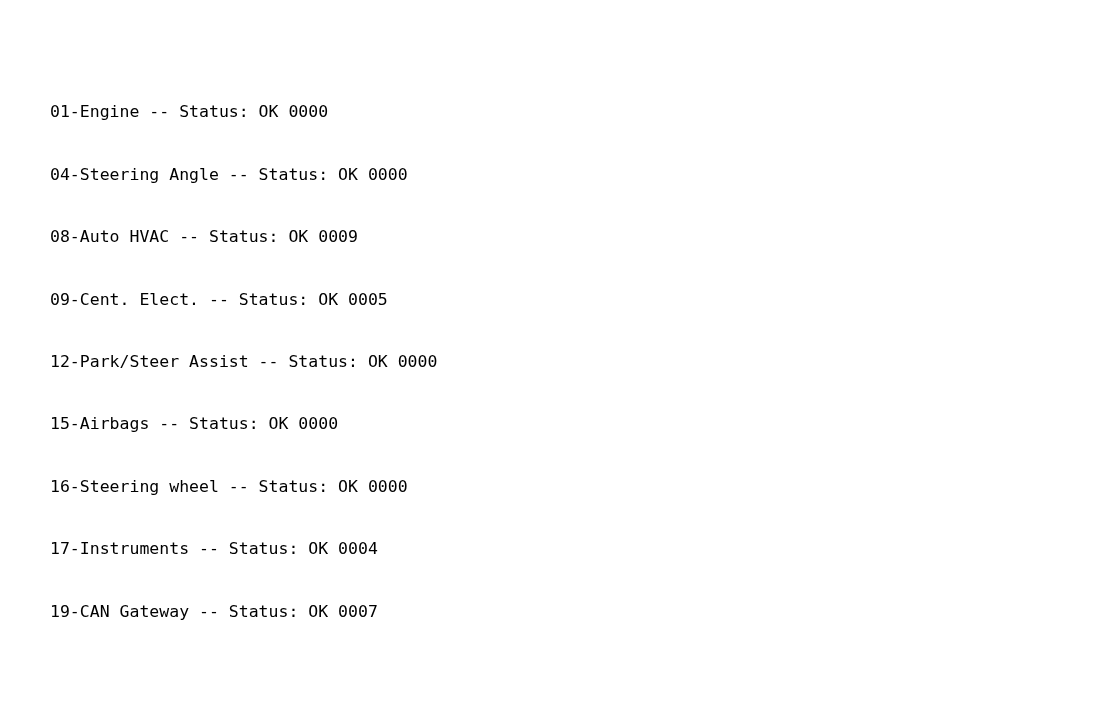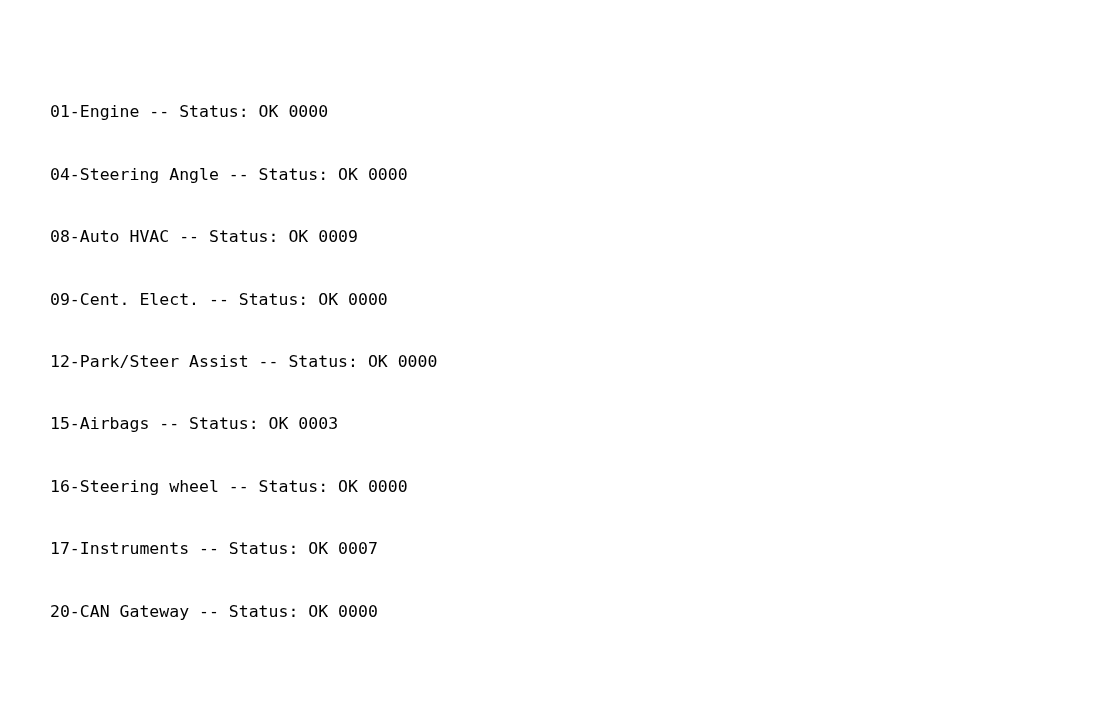--- a/index.html
+++ b/index.html
@@ -32,26 +32,26 @@
   }
 </style>
 </head>
 <body>
 
 <div id="report">
 
   <div class="line">01-Engine -- Status: OK 0000</div>
   <div class="line">04-Steering Angle -- Status: OK 0000</div>
   <div class="line">08-Auto HVAC -- Status: OK 0009</div>
-  <div class="line">09-Cent. Elect. -- Status: OK 0000</div>
+  <div class="line">09-Cent. Elect. -- Status: OK 0005</div>
   <div class="line">12-Park/Steer Assist -- Status: OK 0000</div>
-  <div class="line">15-Airbags -- Status: OK 0003</div>
+  <div class="line">15-Airbags -- Status: OK 0000</div>
   <div class="line">16-Steering wheel -- Status: OK 0000</div>
-  <div class="line">17-Instruments -- Status: OK 0007</div>
-  <div class="line">20-CAN Gateway -- Status: OK 0000</div>
+  <div class="line">17-Instruments -- Status: OK 0004</div>
+  <div class="line">19-CAN Gateway -- Status: OK 0007</div>
   
   
   
   
   
   
 
   
   
 

